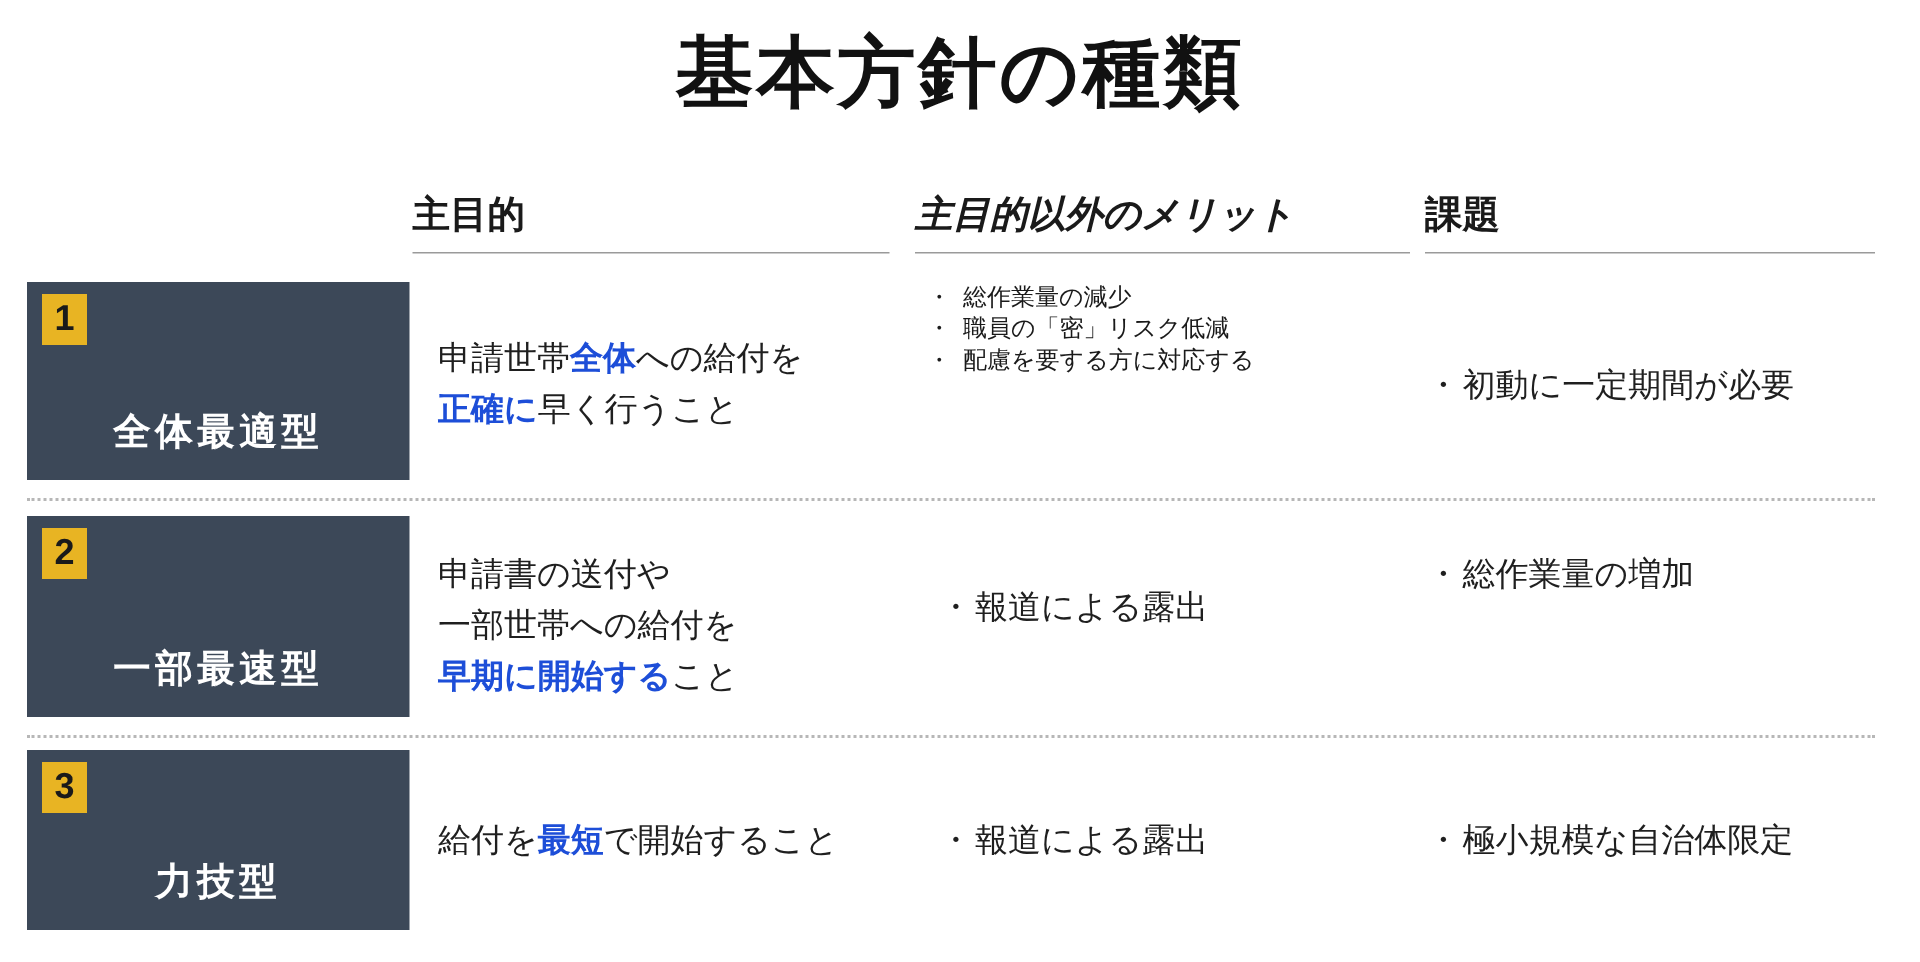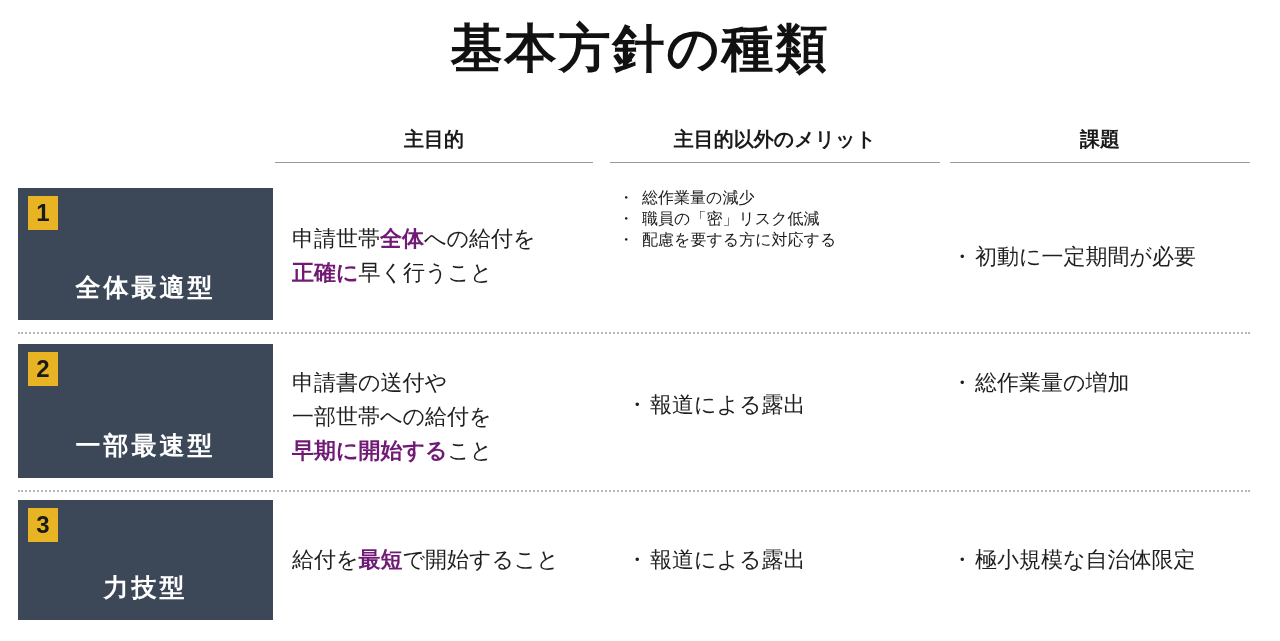--- a/index.html
+++ b/index.html
@@ -27,36 +27,36 @@
     width: 1280px;
     text-align: center;
     font-size: 52px;
     font-weight: bold;
     letter-spacing: 2px;
     color: #111111;
   }
   
   .col-header {
     position: absolute;
-    text-align: center;
-    font-size: 20px;
+    text-align: left;
+    font-size: 25px;
     font-weight: bold;
     color: #1a1a1a;
     padding-bottom: 10px;
   }
   .col-header .rule {
     position: absolute;
     left: 0;
     right: 0;
     bottom: 0;
     height: 1px;
     background: #9a9a9a;
   }
   #hdr-main   { left: 275px; top: 126px; width: 318px; }
-  #hdr-merit  { left: 610px; top: 126px; width: 330px; }
+  #hdr-merit  { left: 610px; top: 126px; width: 330px; font-style: italic; }
   #hdr-issue  { left: 950px; top: 126px; width: 300px; }
 
   
   .row-label {
     position: absolute;
     left: 18px;
     width: 255px;
     background: #3c4858;
     color: #ffffff;
   }
@@ -99,21 +99,21 @@
   #sep2 { top: 490px; }
 
   
   .cell {
     position: absolute;
     font-size: 22px;
     line-height: 1.55;
     color: #1f1f1f;
   }
   .cell .line { white-space: nowrap; }
-  .hl { color: #701a75; font-weight: bold; font-family: Liberation Serif, serif; }
+  .hl { color: #1d4ed8; font-weight: bold; font-family: Liberation Serif, serif; }
   .bullets { list-style: none; margin: 0; padding: 0; }
   .bullets li {
     position: relative;
     padding-left: 20px;
     white-space: nowrap;
   }
   .bullets li::before {
     content: "・";
     position: absolute;
     left: -4px;

